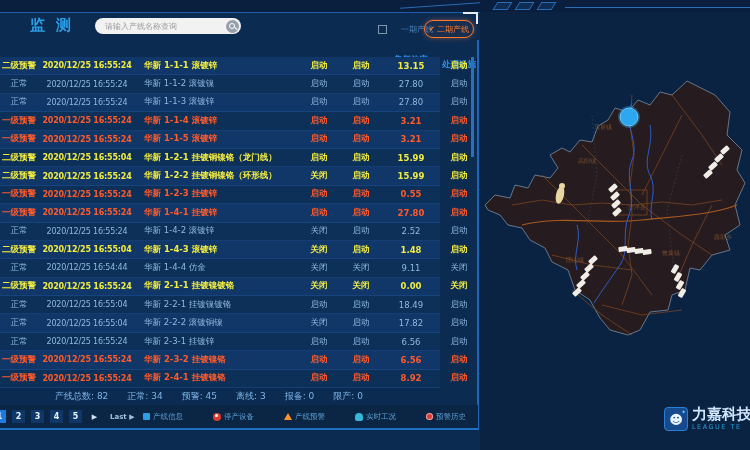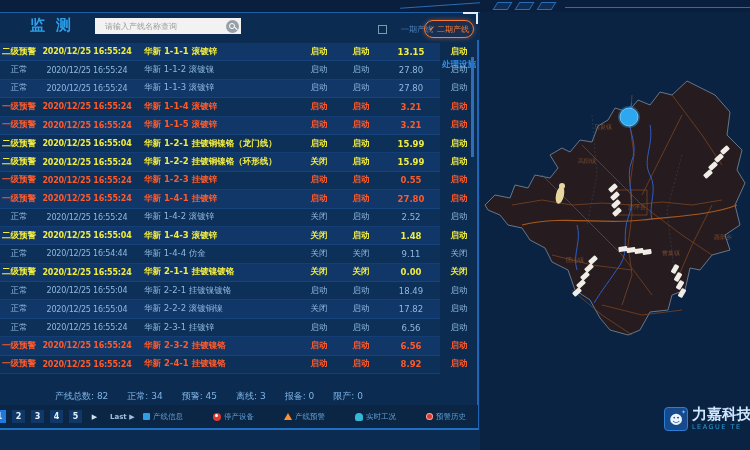--- a/index.html
+++ b/index.html
@@ -3,38 +3,38 @@
 <meta charset="utf-8">
 <style>
   html,body{margin:0;padding:0}
   body{width:750px;height:450px;overflow:hidden;background:#0c2b51;font-family:"DejaVu Sans","Liberation Sans",sans-serif;position:relative}
   
   .topbar{position:absolute;top:0;left:0;width:750px;height:12px;background:#091f3d;border-bottom:1px solid #1c5fa8}
   .deco-slash{position:absolute;top:2px;width:13px;height:6px;border:1px solid #2a6db5;background:rgba(42,109,181,.18);transform:skewX(-32deg)}
   .deco-line{position:absolute;top:7px;height:1px;background:#2a6db5}
   
   .title{position:absolute;left:30px;top:16px;font-size:15px;font-weight:bold;color:#2d9fe8;letter-spacing:11px}
-  .search{position:absolute;left:95px;top:18px;width:146px;height:16px;background:#f2f2f2;border-radius:0;display:flex;align-items:center;border:none}
+  .search{position:absolute;left:95px;top:18px;width:146px;height:16px;background:#f2f2f2;border-radius:8px;display:flex;align-items:center;border:none}
   .search input{flex:1;border:none;background:transparent;outline:none;font-size:8px;color:#444;padding-left:10px;font-family:inherit}
   .search input::placeholder{color:#9a9a9a}
   .search-btn{width:13px;height:13px;border-radius:50%;background:#97a0a8;position:relative;margin-right:2px;cursor:pointer;flex:none}
   .search-btn::before{content:'';position:absolute;left:3px;top:3px;width:4px;height:4px;border:1px solid #fff;border-radius:50%}
   .search-btn::after{content:'';position:absolute;left:8px;top:8px;width:4px;height:1px;background:#fff;transform:rotate(45deg)}
   .phase1{position:absolute;left:378px;top:24px;display:flex;align-items:center;gap:14px;cursor:pointer}
   .cb{width:7px;height:7px;border:1px solid #7d97ad;background:transparent;flex:none}
   .phase1 span{font-size:8px;color:#4d82b8}
   .phase2{position:absolute;left:424px;top:20px;width:48px;height:16px;border:1px solid #ff7a2e;border-radius:9px;color:#ff7a2e;font-size:8px;display:flex;align-items:center;justify-content:center;gap:2px;box-shadow:0 0 5px rgba(255,122,46,.45);cursor:pointer;background:rgba(255,122,46,.06)}
   .phase2 .chk{font-size:7px}
   .corner{position:absolute;left:463px;top:12px;width:13px;height:10px;border-top:2px solid #e8eef5;border-right:2px solid #e8eef5}
   
   .thead,.trow{display:grid;grid-template-columns:38px 98px 162px 42px 42px 58px 38px;align-items:center}
   .thead{position:absolute;top:54px;left:0;width:478px;height:15px;color:#2f8fe8;font-size:8.5px;font-weight:bold}
   .thead div{text-align:center}
   .thead .c-name{text-align:center}
-  .tbody{position:absolute;top:43px;left:0;width:440px}
+  .tbody{position:absolute;top:57px;left:0;width:440px}
   .trow{height:18.4px;font-size:8.5px;border-bottom:1px solid rgba(33,90,160,.38);cursor:pointer;box-sizing:border-box}
   .trow:nth-child(odd){background:#113768}
   .trow:nth-child(even){background:#0d3059}
   .cell{text-align:center;white-space:nowrap;overflow:hidden}
   .c-time{font-size:8px;letter-spacing:-.2px}
   .c-name{text-align:left;padding-left:8px}
   .normal .cell{color:#8fb9e0}
   .warn1 .cell{color:#ff5a2a;font-weight:bold}
   .warn2 .cell{color:#f2ec3f;font-weight:bold}
   

